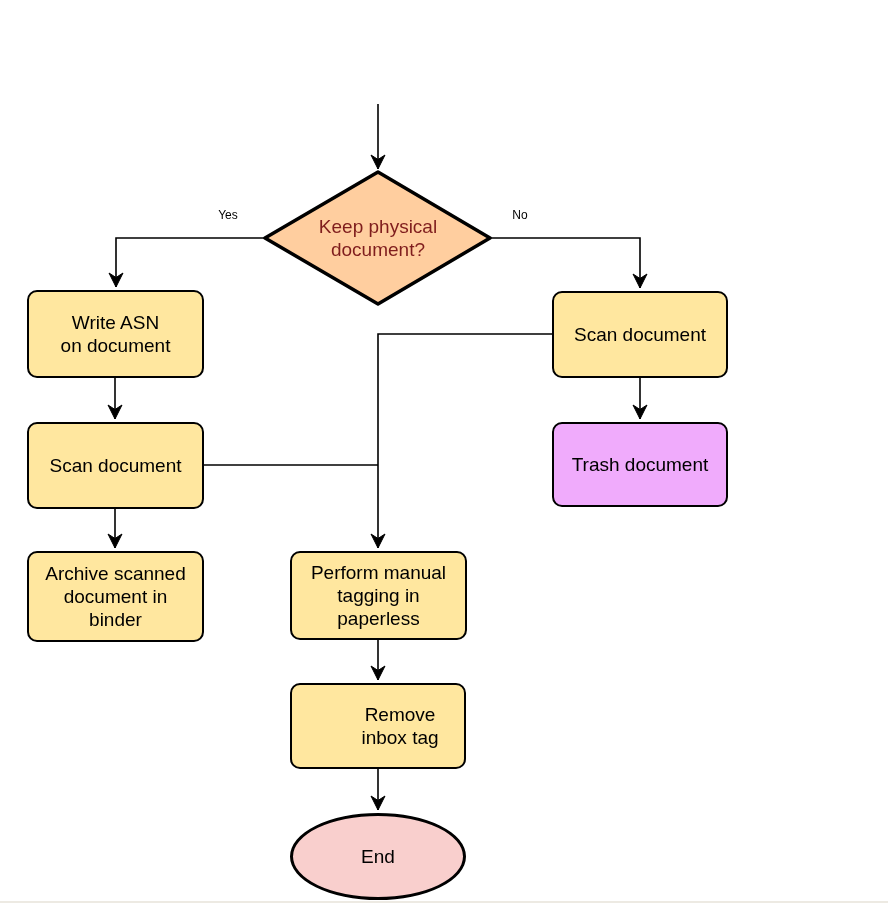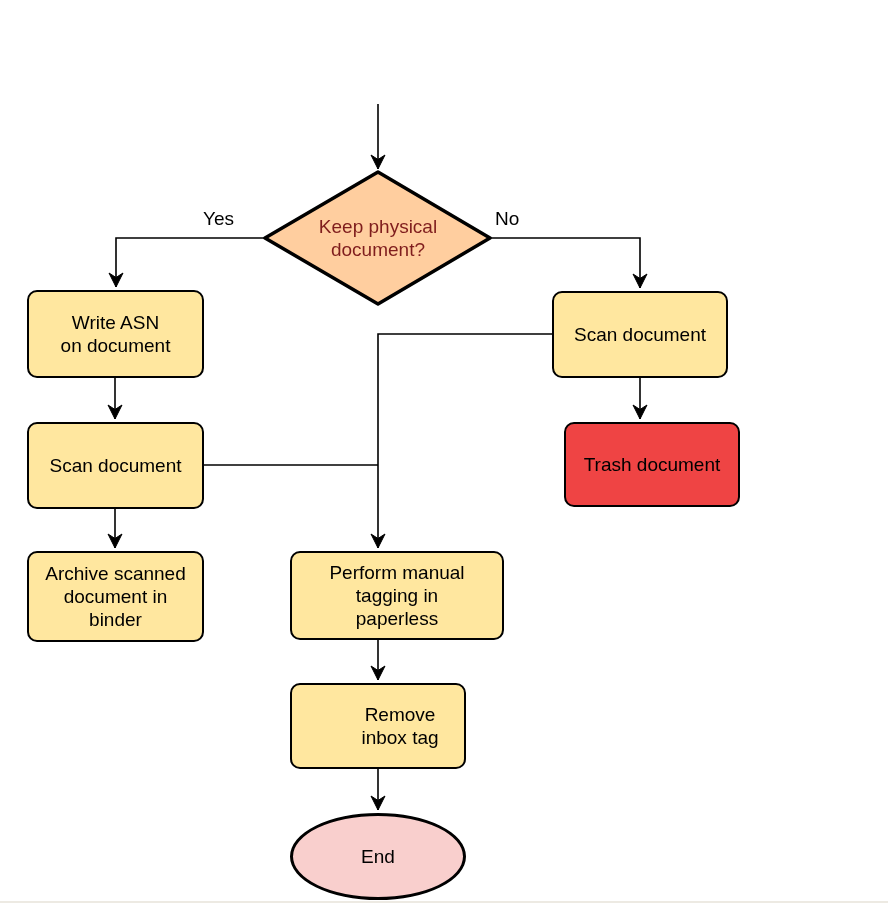--- a/index.html
+++ b/index.html
@@ -49,21 +49,22 @@
     justify-content: center;
     text-align: center;
     color: #7f1d1d;
     font-size: 19px;
     line-height: 23px;
     white-space: pre-line;
   }
   .edge-label {
     position: absolute;
     width: 50px;
-    font-size: 19px;
+    text-align: center;
+    font-size: 12px;
     color: #000000;
   }
   .annotation {
     position: absolute;
     left: 482px;
     top: 591px;
     width: 400px;
     font-size: 19px;
     line-height: 24px;
     font-style: italic;
@@ -80,21 +81,21 @@
   }
 
   
   #node-start        { left: 290px; top: 18px;  width: 176px; height: 86px; }
   #node-decision-txt { left: 293px; top: 211px; width: 170px; height: 54px; }
   #node-write-asn    { left: 27px;  top: 290px; width: 177px; height: 88px; }
   #node-scan-left    { left: 27px;  top: 422px; width: 177px; height: 87px; }
   #node-archive      { left: 27px;  top: 551px; width: 177px; height: 91px; }
   #node-scan-right   { left: 552px; top: 291px; width: 176px; height: 87px; }
   #node-trash        { left: 552px; top: 422px; width: 176px; height: 85px; }
-  #node-tagging      { left: 290px; top: 551px; width: 214px; height: 89px; }
+  #node-tagging      { left: 290px; top: 551px; width: 177px; height: 89px; }
   #node-remove-inbox { left: 290px; top: 683px; width: 176px; height: 86px; }
   #node-end          { left: 290px; top: 813px; width: 176px; height: 87px; }
   #label-yes         { left: 203px; top: 208px; }
   #label-no          { left: 495px; top: 208px; }
 </style>
 </head>
 <body>
 
 <div class="canvas">
 
@@ -130,21 +131,21 @@
 on document</div>
 
   <div id="node-scan-left" class="node process" style="background-color: rgb(255, 231, 159);">Scan document</div>
 
   <div id="node-archive" class="node process" style="background-color: rgb(255, 231, 159);">Archive scanned
 document in
 binder</div>
 
   <div id="node-scan-right" class="node process" style="background-color: rgb(255, 231, 159);">Scan document</div>
 
-  <div id="node-trash" class="node process" style="background-color: #ef4444; margin-left: 12px;">Trash document</div>
+  <div id="node-trash" class="node process" style="background-color: #f0abfc;">Trash document</div>
 
   <div id="node-tagging" class="node process" style="background-color: rgb(255, 231, 159);">Perform manual
 tagging in
 paperless</div>
 
   <div id="node-remove-inbox" class="node process" style="background-color: rgb(255, 231, 159); padding-left: 44px;">Remove
 inbox tag</div>
 
   <div id="node-end" class="node terminal" style="background-color: rgb(249, 207, 205);">End</div>
 

